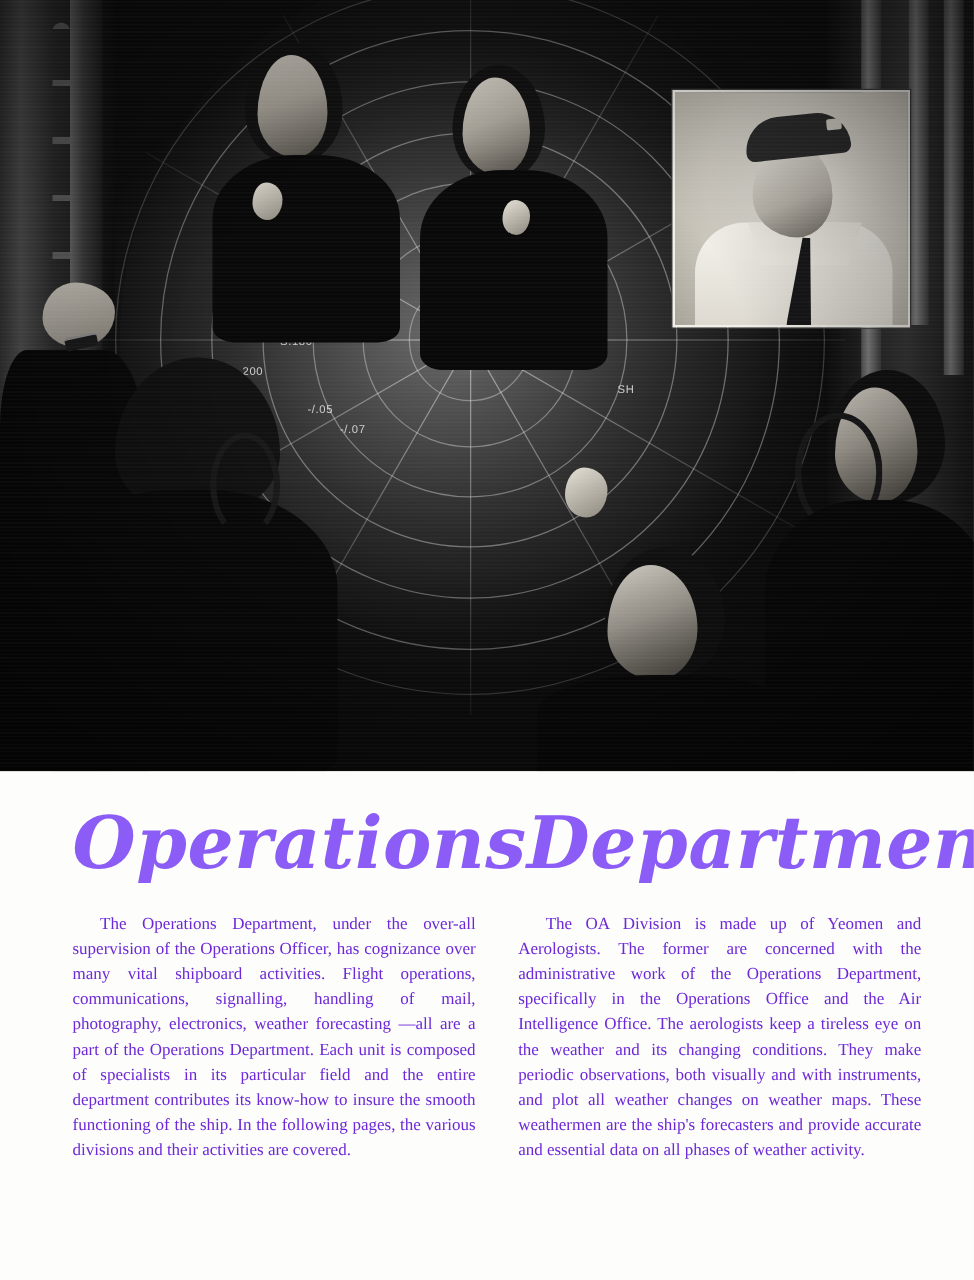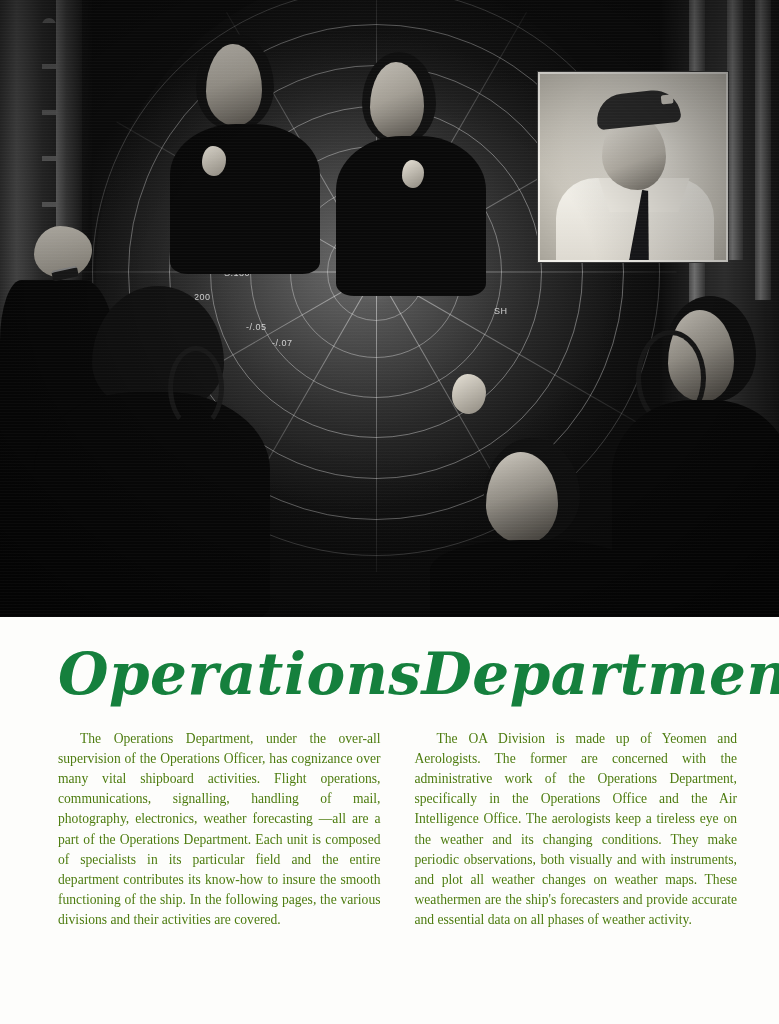--- a/index.html
+++ b/index.html
@@ -235,35 +235,35 @@
     justify-content: space-between;
     align-items: flex-end;
     padding: 28px 48px 0 58px;
   }
   .title span {
     font-family: "DejaVu Serif", serif;
     font-size: 58px;
     font-style: italic;
     font-weight: 700;
     letter-spacing: 0.5px;
-    color: #15803d;
+    color: #8b5cf6;
     line-height: 1;
   }
   .columns {
     display: flex;
     gap: 34px;
     padding: 26px 42px 0 58px;
   }
   .col {
     width: 330px;
     font-family: "Liberation Serif", serif;
     font-size: 13.6px;
     line-height: 1.48;
     text-align: justify;
-    color: #4d7c0f;
+    color: #6d28d9;
   }
   .col p { margin: 0; text-indent: 22px; }
 </style>
 </head>
 <body>
 
 <div class="page">
 
   <div class="photo">
     <div class="ambient"></div>

